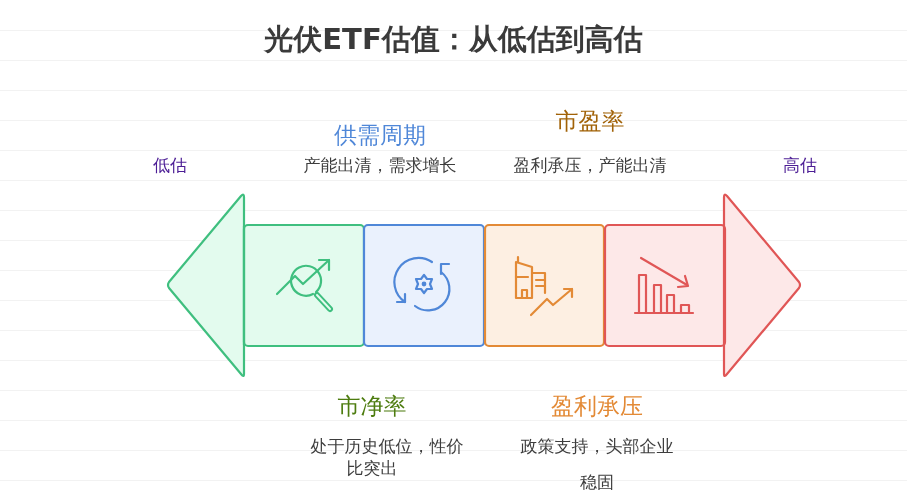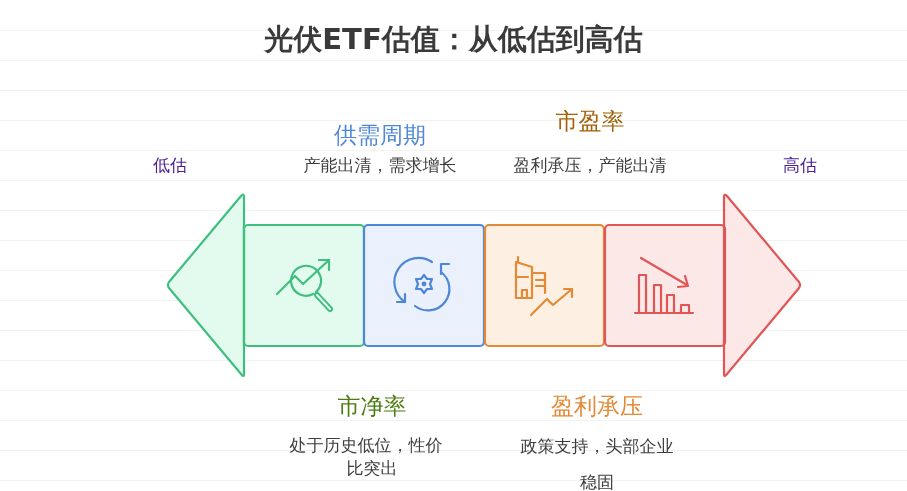--- a/index.html
+++ b/index.html
@@ -30,21 +30,21 @@
 <div class="label end" style="left:130px;width:80px;top:154px;">低估</div>
 <div class="label end" style="left:760px;width:80px;top:154px;">高估</div>
 
 <div class="label heading" style="left:280px;width:200px;top:120px;color:#4f87d8;">供需周期</div>
 <div class="label desc" style="left:270px;width:220px;top:154px;">产能出清，需求增长</div>
 
 <div class="label heading" style="left:490px;width:200px;top:106px;color:#a16207;">市盈率</div>
 <div class="label desc" style="left:480px;width:220px;top:154px;">盈利承压，产能出清</div>
 
 <div class="label heading" style="left:272px;width:200px;top:391px;color:#4d7c0f;">市净率</div>
-<div class="label desc" style="left:256px;width:220px;top:435px;font-family:Liberation Serif, serif;">处于历史低位，性价</div>
+<div class="label desc" style="left:277px;width:220px;top:435px;">处于历史低位，性价</div>
 <div class="label desc" style="left:262px;width:220px;top:457px;text-align:center;">比突出</div>
 
 <div class="label heading" style="left:497px;width:200px;top:391px;color:#e38a36;">盈利承压</div>
 <div class="label desc" style="left:487px;width:220px;top:435px;">政策支持，头部企业</div>
 <div class="label desc" style="left:487px;width:220px;top:457px;margin-top:14px;">稳固</div>
 
 <svg class="diagram" width="907" height="491" viewBox="0 0 907 491">
 
   <path d="M 244 197 Q 244 193 241 196 L 169 282 Q 167 285 169 288 L 241 374 Q 244 378 244 374 Z" fill="#e3fbee" stroke="#3fbf7f" stroke-width="2.2" stroke-linejoin="round"></path>
 

